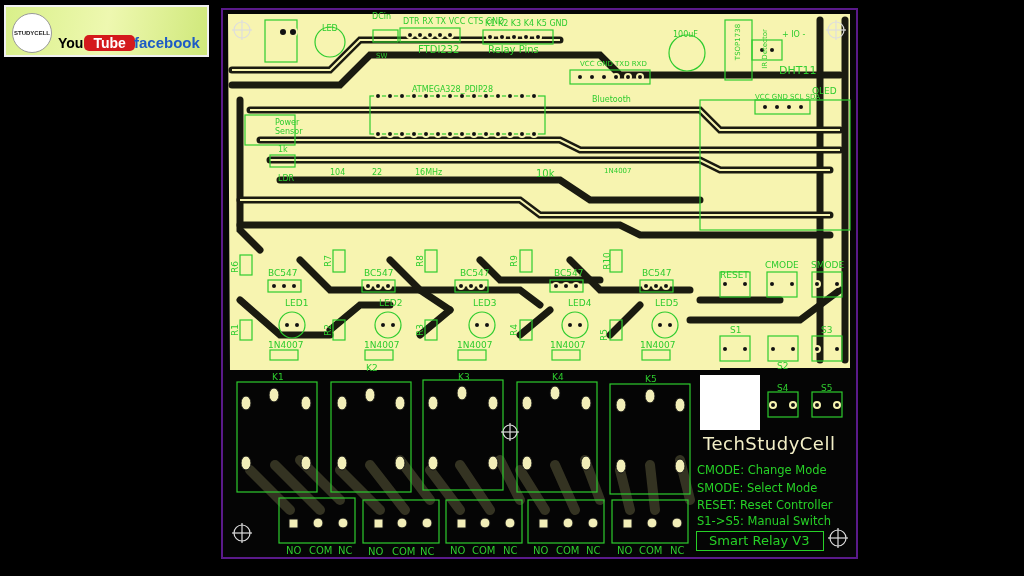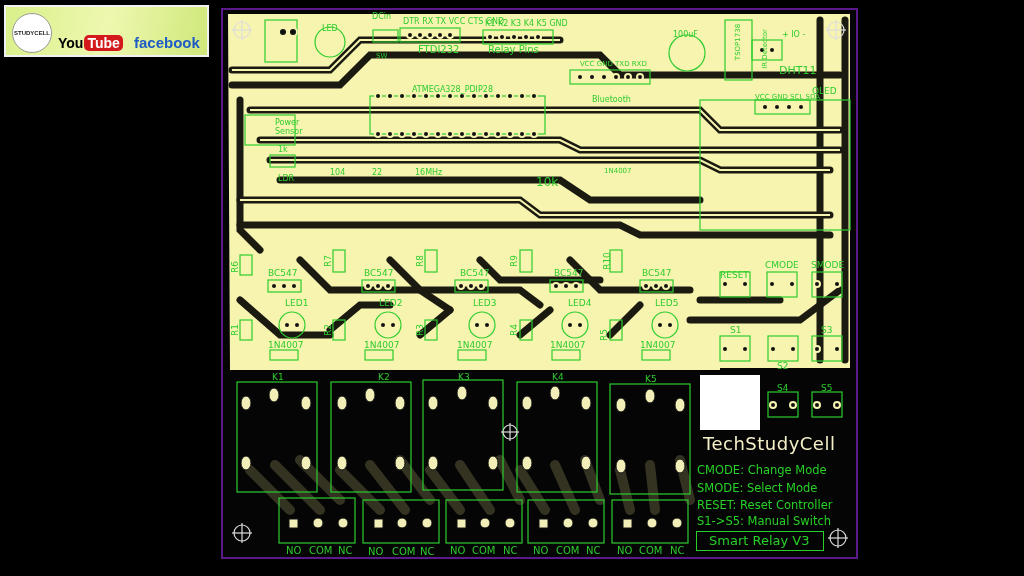--- a/index.html
+++ b/index.html
@@ -1,21 +1,21 @@
 <!DOCTYPE html>
 <html><head>
 <meta charset="utf-8">
 <style>
   html,body{margin:0;padding:0;background:#000;}
   body{width:1024px;height:576px;position:relative;overflow:hidden;font-family:"Liberation Sans",sans-serif;}
   .banner{position:absolute;left:4px;top:5px;width:205px;height:52px;background:linear-gradient(100deg,#d9f08a 0%,#eef8b0 50%,#cfe87a 100%);border:2px solid #f1f1f1;box-sizing:border-box;}
   .logo{position:absolute;left:6px;top:6px;width:38px;height:38px;border-radius:50%;background:#fff;border:1px solid #999;display:flex;align-items:center;justify-content:center;font-size:6px;font-weight:bold;color:#222;}
   .brand-title{position:absolute;left:50px;top:4px;font-size:17px;font-weight:bold;color:#000;white-space:nowrap;}
   .yt{position:absolute;left:52px;top:28px;font-size:14px;font-weight:bold;color:#000;}
-  .yt .tube{background:#d4191c;color:#fff;border-radius:5px;padding:0 3px;margin-left:1px;}
+  .yt .tube{background:#d4191c;color:#fff;border-radius:5px;padding:0 9px;margin-left:1px;}
   .fb{position:absolute;left:128px;top:27px;font-size:15px;font-weight:bold;color:#1e5bc6;}
   .board-frame{position:absolute;left:221px;top:8px;width:637px;height:551px;border:2px solid #5a1a8a;box-sizing:border-box;background:#050505;}
   .pcb{position:absolute;left:0;top:0;}
   .brand-text{position:absolute;left:703px;top:433px;font-size:18px;color:#f4f0c8;letter-spacing:0.5px;font-family:"DejaVu Sans",sans-serif;}
   .legend-line{position:absolute;left:697px;font-size:11.5px;color:#27d127;font-family:"DejaVu Sans",sans-serif;white-space:nowrap;}
   .version{position:absolute;left:696px;top:531px;width:128px;height:20px;border:1px solid #27d127;box-sizing:border-box;font-size:13px;color:#27d127;font-family:"DejaVu Sans",sans-serif;padding-left:12px;line-height:18px;}
   .white-pad{position:absolute;left:700px;top:375px;width:60px;height:55px;background:#fff;}
   .silk{position:absolute;color:#2ecc2e;font-size:9px;font-family:"DejaVu Sans",sans-serif;white-space:nowrap;}
   .term-label{position:absolute;color:#2ecc2e;font-size:10px;font-family:"DejaVu Sans",sans-serif;}
 </style>
@@ -331,21 +331,21 @@
 <div class="silk" style="left:782px;top:30px;font-size:8px;">+ IO -</div>
 <div class="silk" style="left:779px;top:64px;font-size:11px;">DHT11</div>
 <div class="silk" style="left:412px;top:85px;font-size:8px;">ATMEGA328_PDIP28</div>
 <div class="silk" style="left:755px;top:93px;font-size:7px;">VCC GND SCL SDA</div>
 <div class="silk" style="left:812px;top:86px;font-size:9px;">OLED</div>
 <div class="silk" style="left:278px;top:145px;font-size:8px;">1k</div>
 <div class="silk" style="left:278px;top:174px;font-size:8px;">LDR</div>
 <div class="silk" style="left:275px;top:118px;font-size:8px;width:40px;white-space:normal;line-height:9px;">Power Sensor</div>
 <div class="silk" style="left:372px;top:168px;font-size:8px;">22</div>
 <div class="silk" style="left:415px;top:168px;font-size:8px;">16MHz</div>
-<div class="silk" style="left:536px;top:175px;font-size:12px;">10k</div>
+<div class="silk" style="left:536px;top:168px;font-size:10px;">10k</div>
 <div class="silk" style="left:330px;top:168px;font-size:8px;">104</div>
 <div class="silk" style="left:604px;top:167px;font-size:7px;">1N4007</div>
 
 <div class="silk" style="left:268px;top:268px;">BC547</div>
 <div class="silk" style="left:364px;top:268px;">BC547</div>
 <div class="silk" style="left:460px;top:268px;">BC547</div>
 <div class="silk" style="left:554px;top:268px;">BC547</div>
 <div class="silk" style="left:642px;top:268px;">BC547</div>
 
 <div class="silk" style="left:285px;top:298px;">LED1</div>
@@ -374,21 +374,21 @@
 <div class="silk" style="left:720px;top:260px;margin-top:10px;">RESET</div>
 <div class="silk" style="left:765px;top:260px;">CMODE</div>
 <div class="silk" style="left:811px;top:260px;">SMODE</div>
 <div class="silk" style="left:730px;top:325px;">S1</div>
 <div class="silk" style="left:777px;top:325px;margin-top:36px;">S2</div>
 <div class="silk" style="left:821px;top:325px;">S3</div>
 <div class="silk" style="left:777px;top:383px;">S4</div>
 <div class="silk" style="left:821px;top:383px;">S5</div>
 
 <div class="silk" style="left:272px;top:372px;">K1</div>
-<div class="silk" style="left:366px;top:372px;margin-left:12px;">K2</div>
+<div class="silk" style="left:366px;top:363px;">K2</div>
 <div class="silk" style="left:458px;top:372px;">K3</div>
 <div class="silk" style="left:552px;top:372px;">K4</div>
 <div class="silk" style="left:645px;top:374px;">K5</div>
 
 <div class="term-label" style="left:286px;top:545px;">NO</div>
 <div class="term-label" style="left:309px;top:545px;">COM</div>
 <div class="term-label" style="left:338px;top:545px;">NC</div>
 <div class="term-label" style="left:368px;top:546px;">NO</div>
 <div class="term-label" style="left:392px;top:546px;">COM</div>
 <div class="term-label" style="left:420px;top:546px;">NC</div>

